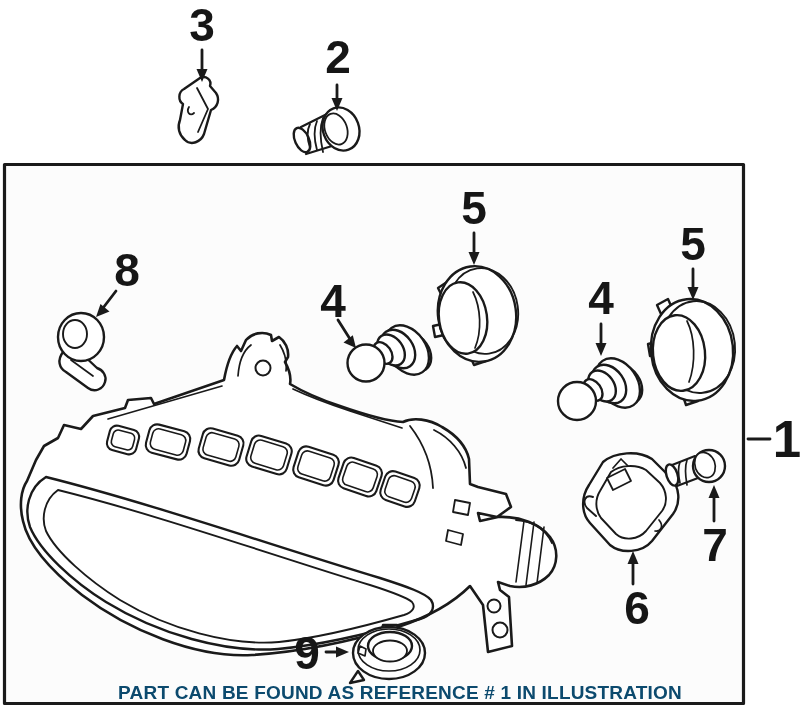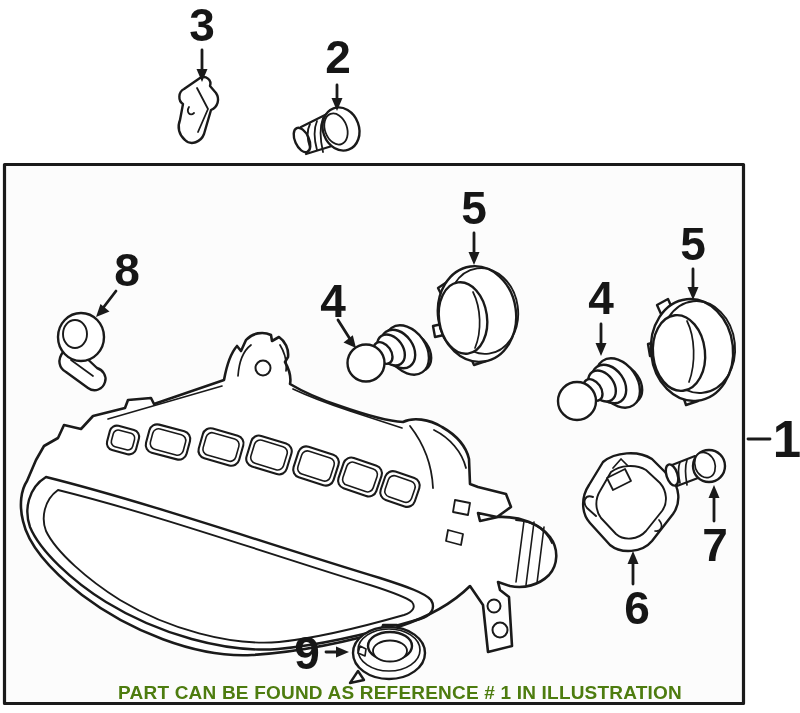--- a/index.html
+++ b/index.html
@@ -11,21 +11,21 @@
   .callout{
     position:absolute;transform:translate(-50%,-50%);
     font-family:"Liberation Sans",sans-serif;
     font-size:46px;font-weight:700;color:#161616;line-height:1;
     user-select:none;white-space:nowrap;
   }
   .callout.big{font-size:51px;}
   .footer-note{
     position:absolute;left:100px;top:682px;width:600px;
     text-align:center;font-family:"Liberation Sans",sans-serif;
-    font-size:19px;font-weight:700;color:#4d7c0f;letter-spacing:0.2px;
+    font-size:19px;font-weight:700;color:#0c4a6e;letter-spacing:0.2px;
     white-space:nowrap;
   }
   svg *{vector-effect:non-scaling-stroke;}
 </style>
 </head>
 <body>
 
 <div class="stage">
 
   <svg class="art" viewBox="0 0 800 713" fill="none" stroke="#1a1a1a" stroke-width="2.4" stroke-linecap="round" stroke-linejoin="round">

